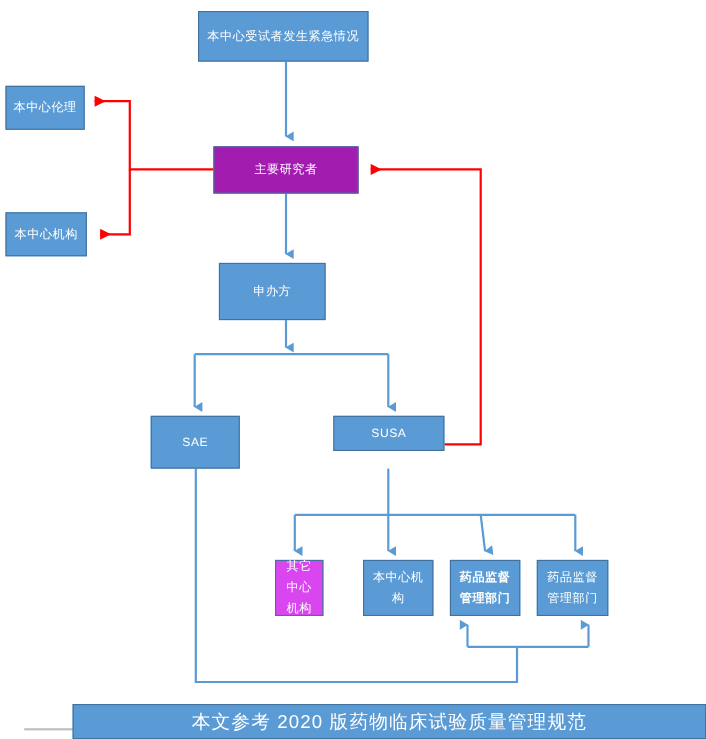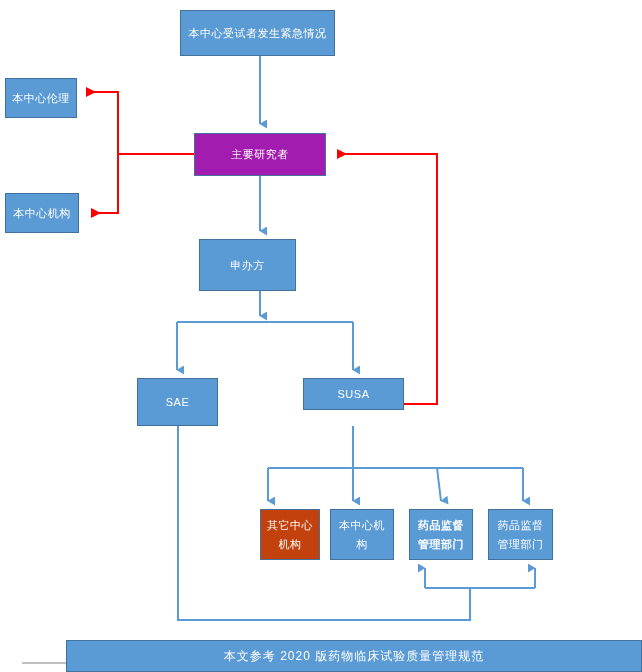--- a/index.html
+++ b/index.html
@@ -42,21 +42,21 @@
   }
   .banner {
     position: absolute;
     box-sizing: border-box;
     background: #5b9bd5;
     border: 1px solid #41719c;
     color: #ffffff;
     display: flex;
     align-items: center;
     justify-content: center;
-    font-size: 12px;
+    font-size: 17px;
     letter-spacing: 1px;
     z-index: 3;
   }
   .gray-line {
     position: absolute;
     background: #bfbfbf;
     z-index: 2;
   }
   svg.links {
     position: absolute;
@@ -149,21 +149,21 @@
   </div>
 
   <div class="node" style="left: 137px; top: 378px; width: 81px; height: 48px; background: rgb(91, 155, 213); border-color: rgb(65, 113, 156); color: rgb(255, 255, 255);">
     <span>SAE</span>
   </div>
 
   <div class="node" style="left: 303px; top: 378px; width: 101px; height: 32px; background: rgb(91, 155, 213); border-color: rgb(65, 113, 156); color: rgb(255, 255, 255);">
     <span>SUSA</span>
   </div>
 
-  <div class="node two-line" style="left: 260px; top: 509px; width: 60px; height: 51px; background: #c2410c; border-color: rgb(65, 113, 156); color: rgb(255, 255, 255);">
+  <div class="node two-line" style="left: 250px; top: 509px; width: 44px; height: 51px; background: #d946ef; border-color: rgb(65, 113, 156); color: rgb(255, 255, 255);">
     <span>其它中心机构</span>
   </div>
 
   <div class="node two-line" style="left: 330px; top: 509px; width: 64px; height: 51px; background: rgb(91, 155, 213); border-color: rgb(65, 113, 156); color: rgb(255, 255, 255);">
     <span>本中心机构</span>
   </div>
 
   <div class="node two-line" style="left: 409px; top: 509px; width: 64px; height: 51px; background: rgb(91, 155, 213); border-color: rgb(65, 113, 156); color: rgb(255, 255, 255); font-weight: bold;">
     <span>药品监督管理部门</span>
   </div>

